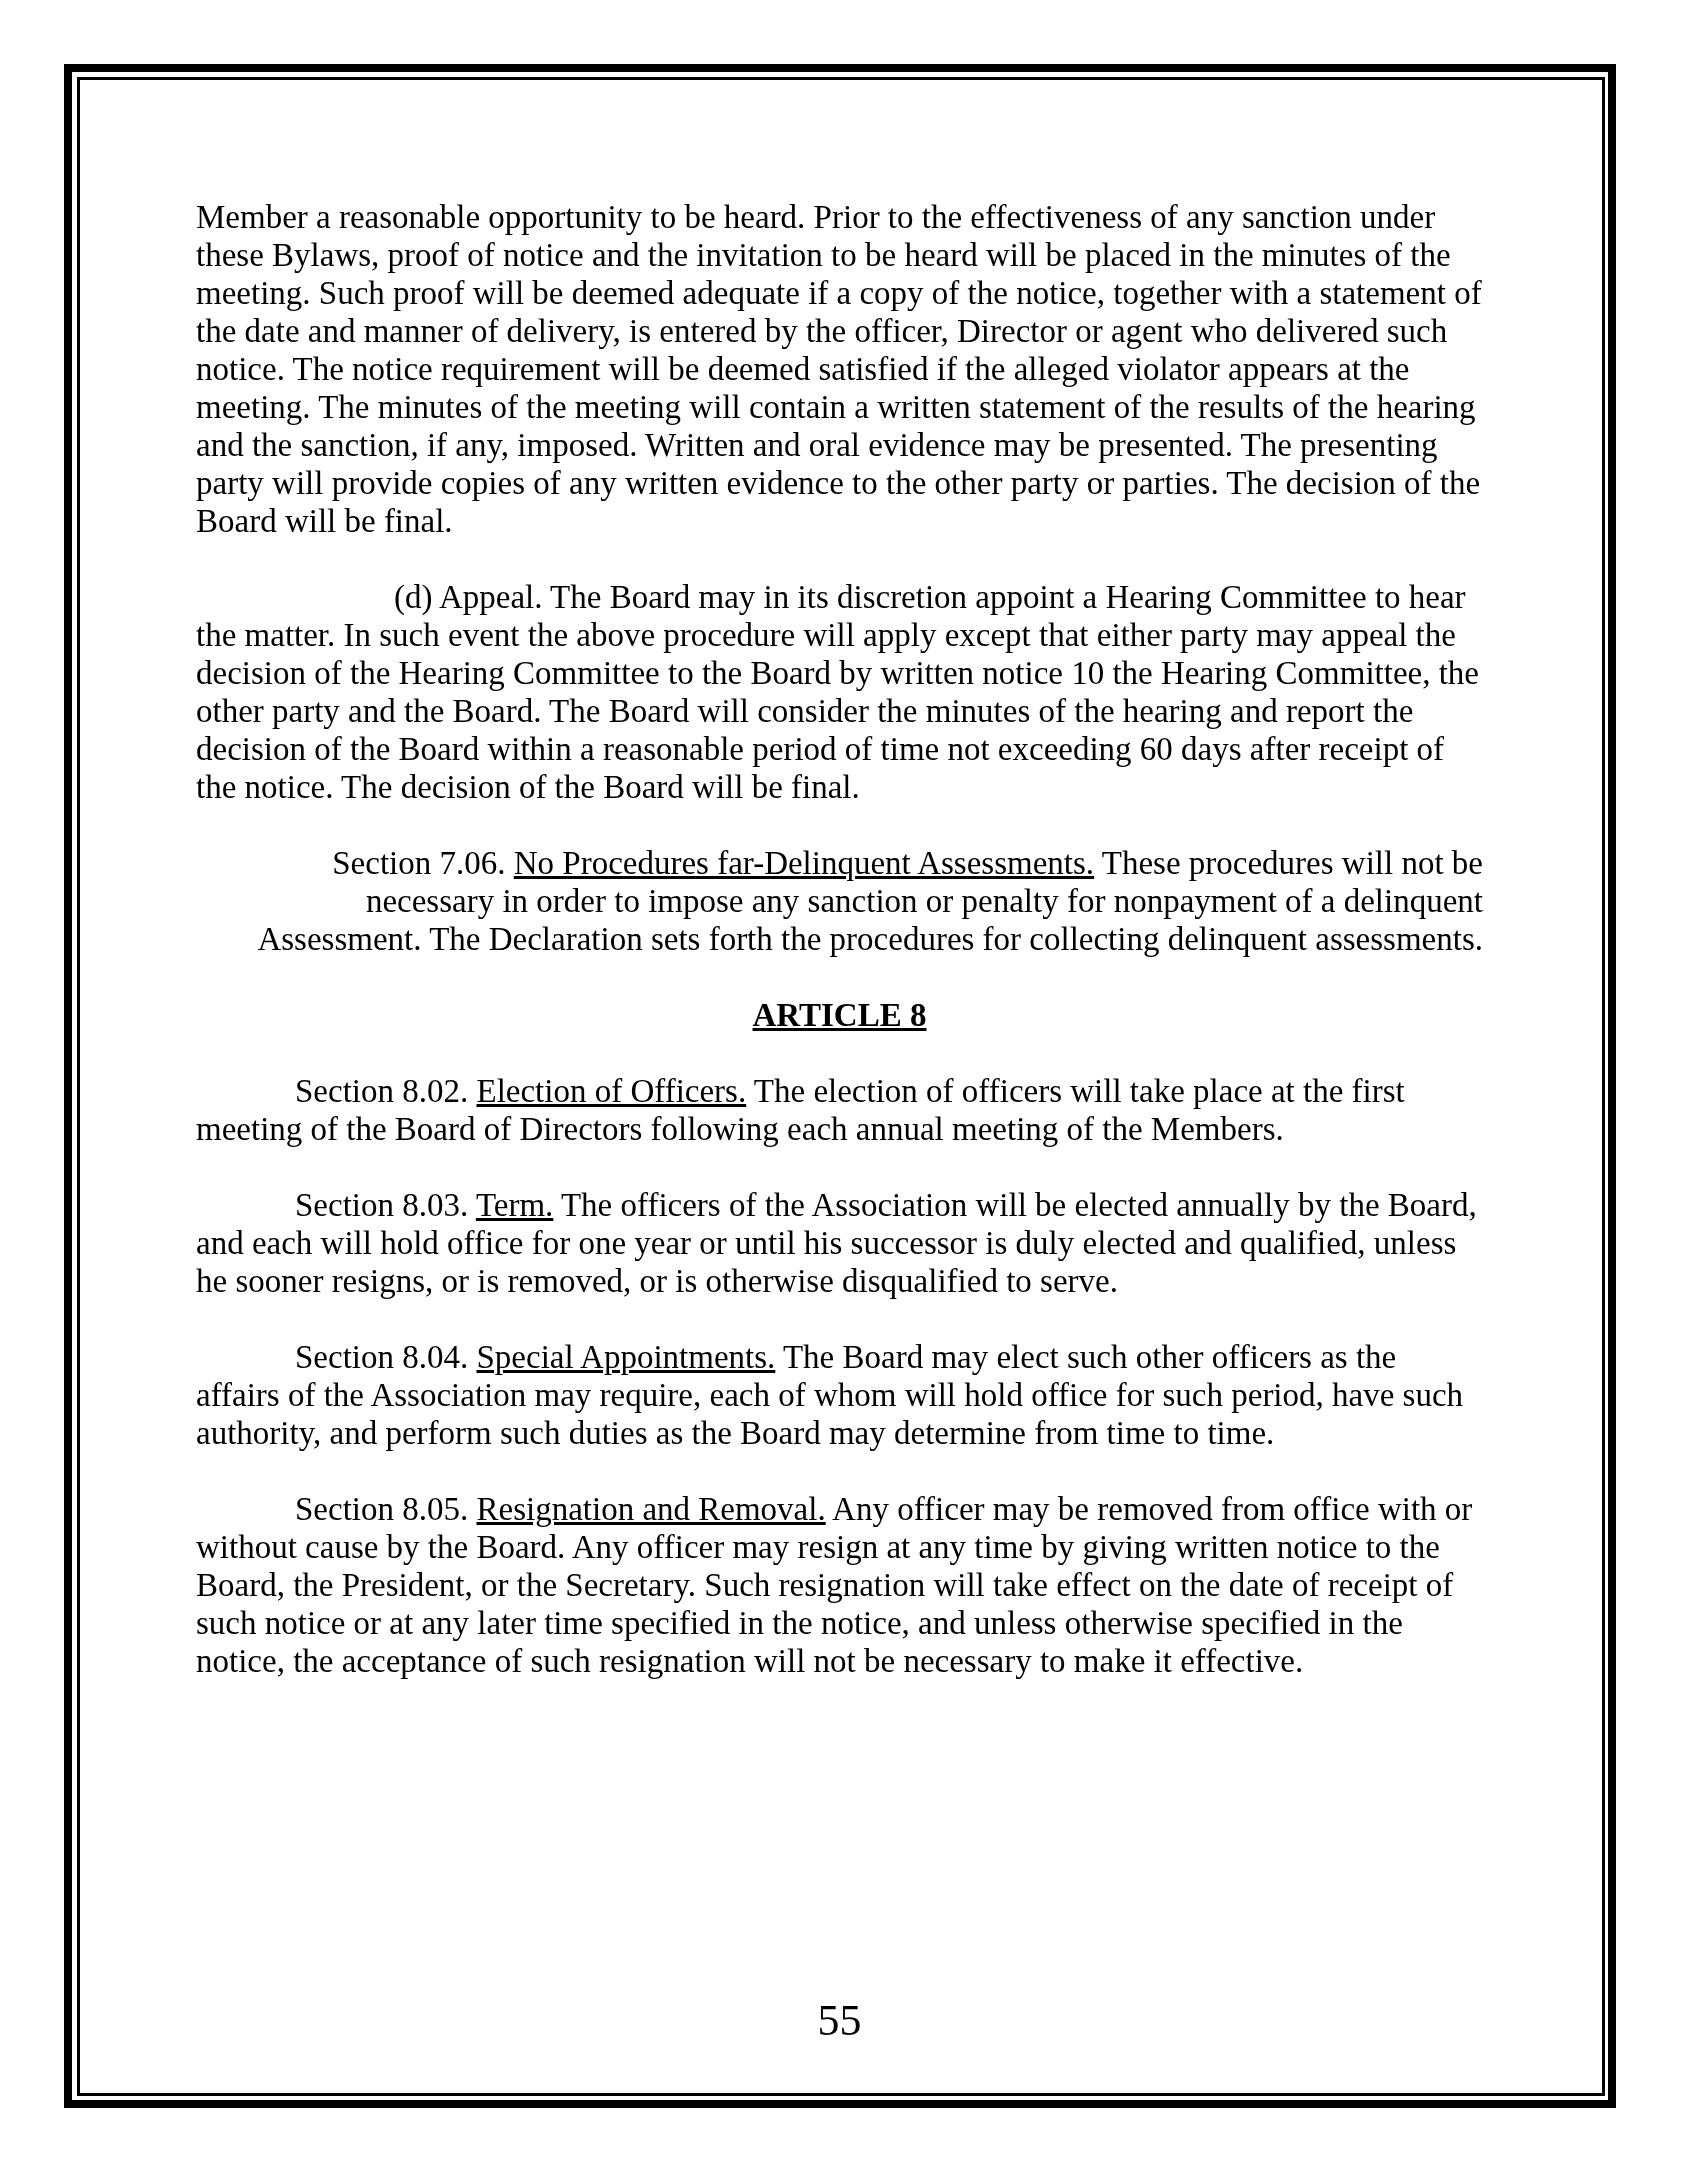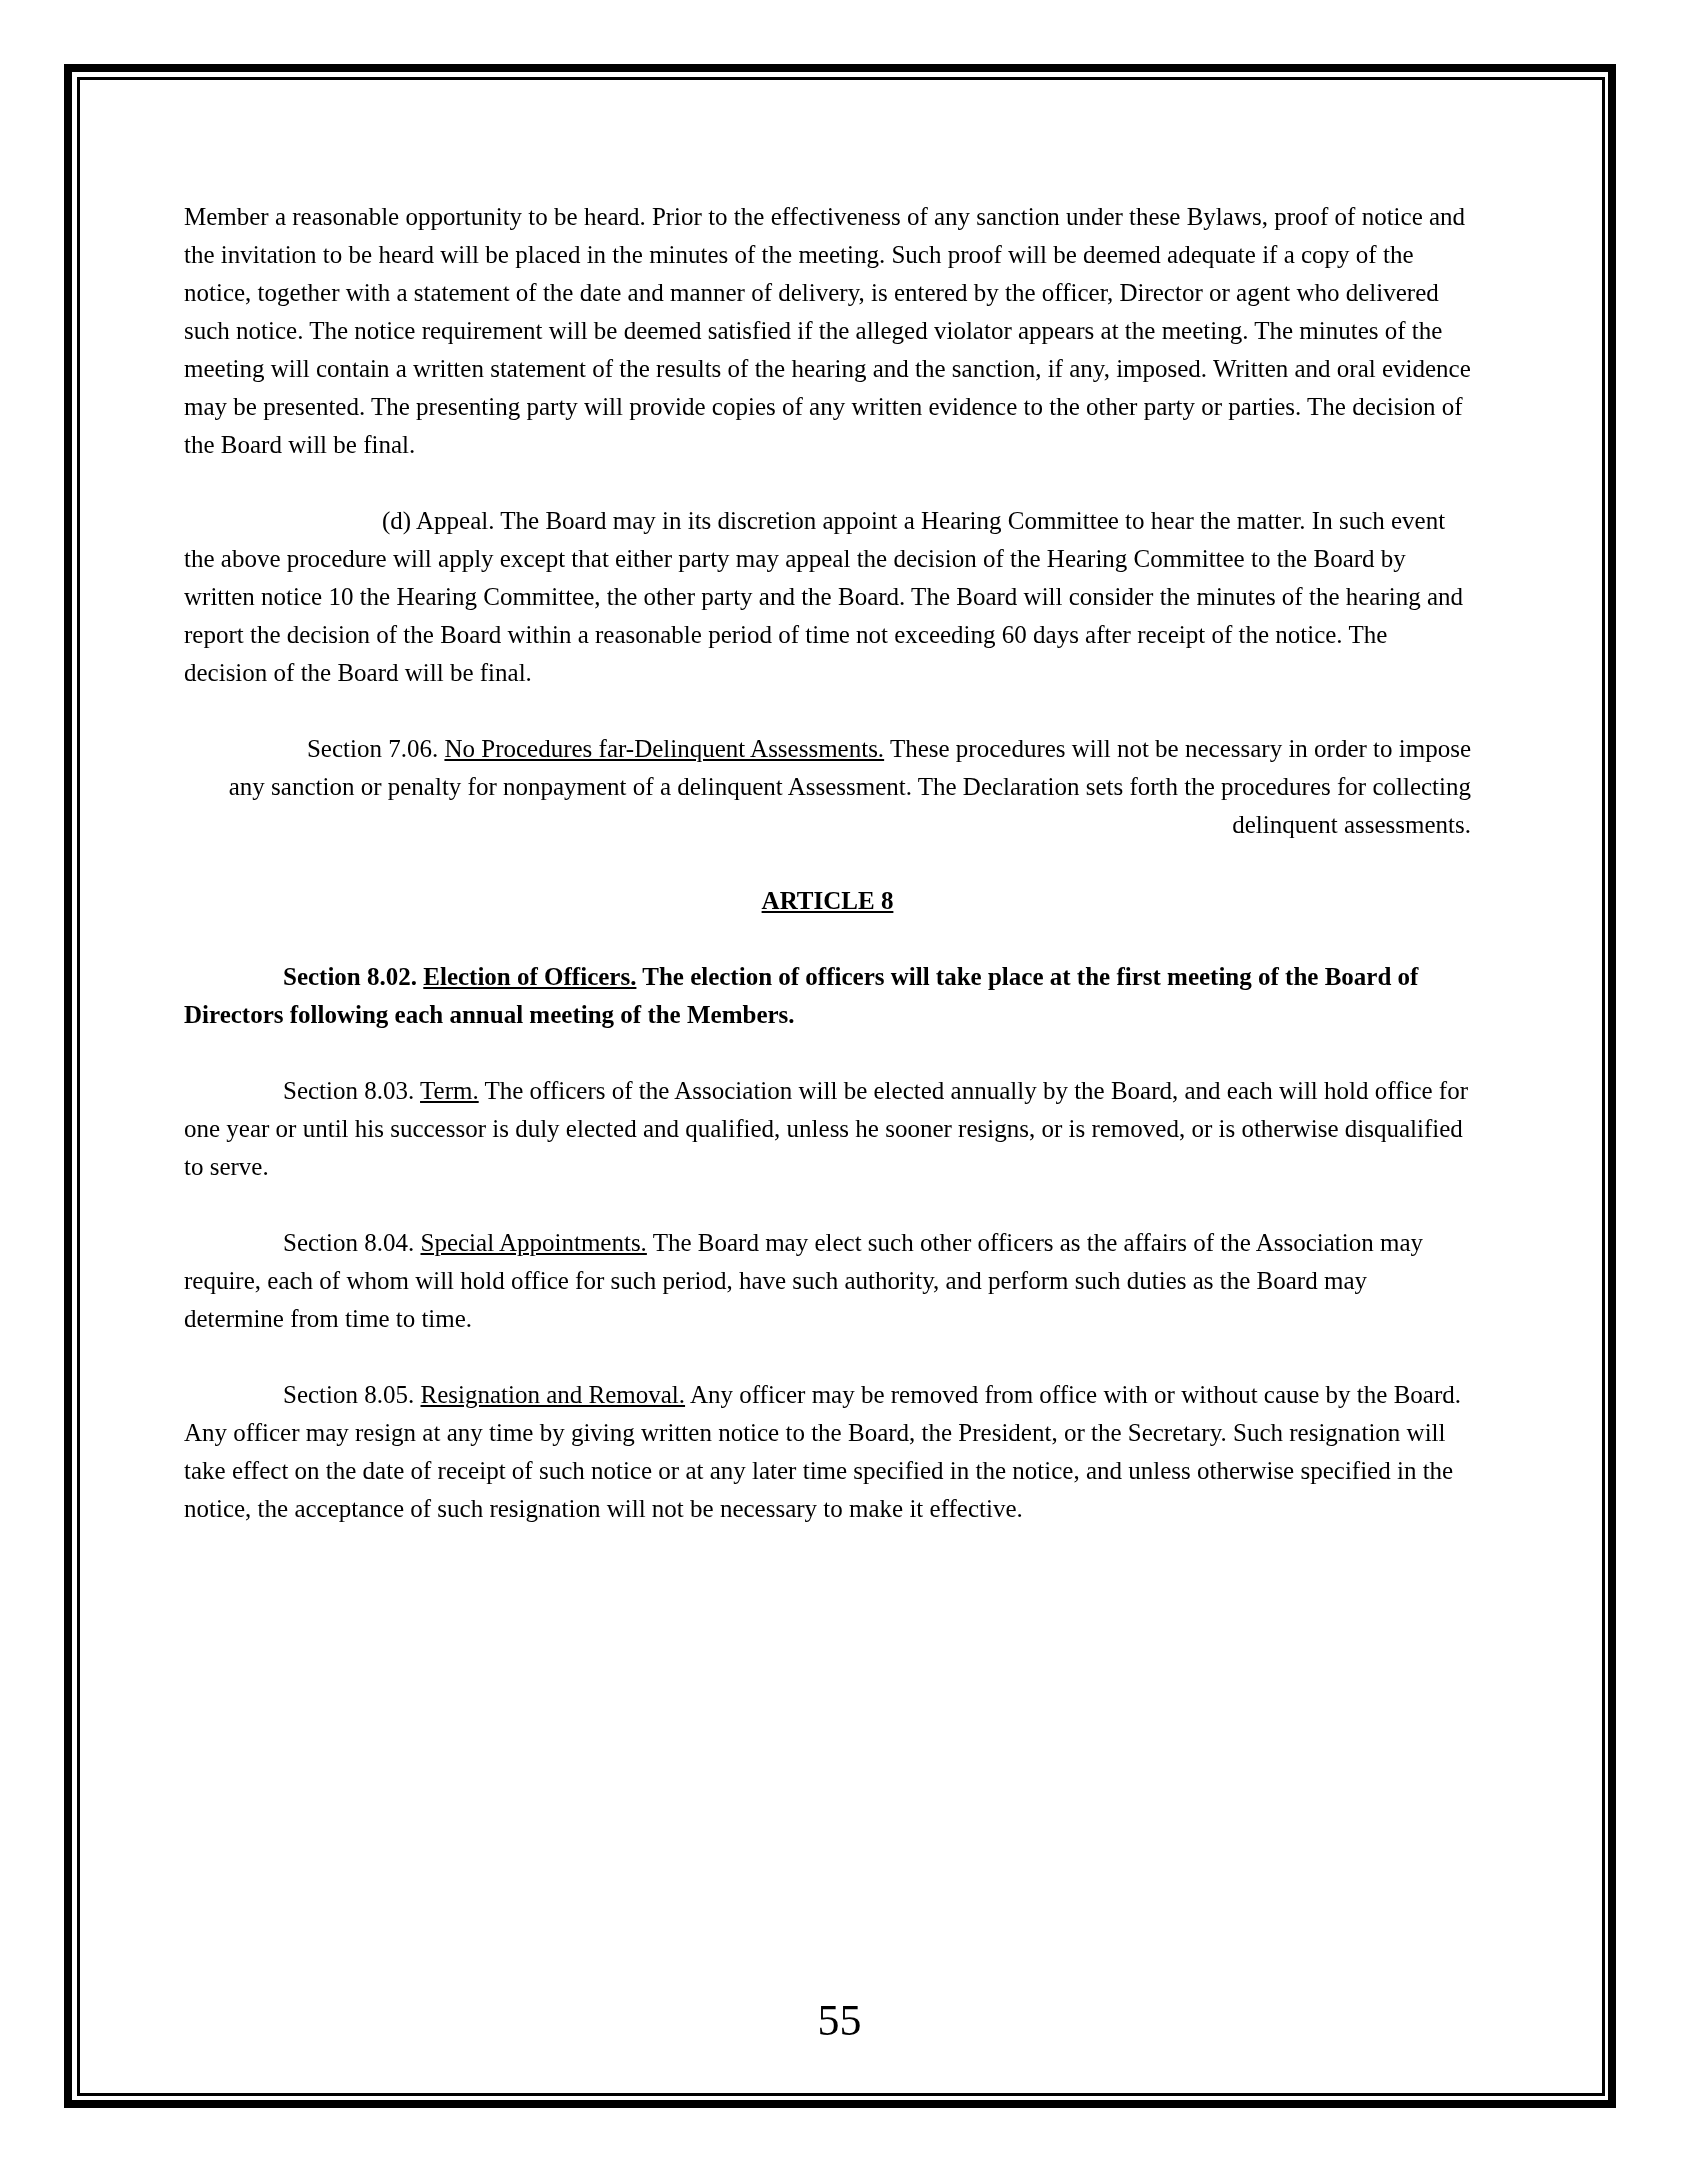--- a/index.html
+++ b/index.html
@@ -21,23 +21,23 @@
   }
   .frame-inner {
     position: absolute;
     left: 77px; top: 77px;
     width: 1528px; height: 2019px;
     border: 3px solid #000;
     box-sizing: border-box;
   }
   .doc-body {
     position: absolute;
-    left: 184px; top: 198px;
+    left: 196px; top: 198px;
     width: 1287px;
-    font-size: 25px;
+    font-size: 33px;
     line-height: 38px;
     text-align: left;
   }
   .doc-body p { margin: 0 0 38px 0; }
   .doc-body p.center { text-align: center; }
   .doc-body p.bold { font-weight: bold; }
   .u { text-decoration: underline; }
   .page-footer {
     position: absolute;
     left: 196px; top: 2002px;
@@ -51,21 +51,21 @@
 <body>
 
 <div class="frame-outer"></div>
 <div class="frame-inner"></div>
 
 <div class="doc-body" id="doc-body">
     <p><span>Member a reasonable opportunity to be heard. Prior to the effectiveness of any sanction under these Bylaws, proof of notice and the invitation to be heard will be placed in the minutes of the meeting. Such proof will be deemed adequate if a copy of the notice, together with a statement of the date and manner of delivery, is entered by the officer, Director or agent who delivered such notice. The notice requirement will be deemed satisfied if the alleged violator appears at the meeting. The minutes of the meeting will contain a written statement of the results of the hearing and the sanction, if any, imposed. Written and oral evidence may be presented. The presenting party will provide copies of any written evidence to the other party or parties. The decision of the Board will be final.</span></p>
     <p style="text-indent: 198px;"><span>(d) Appeal. The Board may in its discretion appoint a Hearing Committee to hear the matter. In such event the above procedure will apply except that either party may appeal the decision of the Hearing Committee to the Board by written notice 10 the Hearing Committee, the other party and the Board. The Board will consider the minutes of the hearing and report the decision of the Board within a reasonable period of time not exceeding 60 days after receipt of the notice. The decision of the Board will be final.</span></p>
     <p style="text-indent: 99px; text-align: right;"><span>Section 7.06. </span><span class="u">No Procedures far-Delinquent Assessments.</span><span> These procedures will not be necessary in order to impose any sanction or penalty for nonpayment of a delinquent Assessment.  The Declaration sets forth the procedures for collecting delinquent assessments.</span></p>
     <p class="center bold"><span class="u">ARTICLE 8</span></p>
-    <p style="text-indent: 99px; font-weight: bold;"><span>Section 8.02. </span><span class="u">Election of Officers.</span><span> The election of officers will take place at the first meeting of the Board of Directors following each annual meeting of the Members.</span></p>
+    <p style="text-indent: 99px;"><span>Section 8.02. </span><span class="u">Election of Officers.</span><span> The election of officers will take place at the first meeting of the Board of Directors following each annual meeting of the Members.</span></p>
     <p style="text-indent: 99px;"><span>Section 8.03. </span><span class="u">Term.</span><span> The officers of the Association will be elected annually by the Board, and each will hold office for one year or until his successor is duly elected and qualified, unless he sooner resigns, or is removed, or is otherwise disqualified to serve.</span></p>
     <p style="text-indent: 99px;"><span>Section 8.04. </span><span class="u">Special Appointments.</span><span> The Board may elect such other officers as the affairs of the Association may require, each of whom will hold office for such period, have such authority, and perform such duties as the Board may determine from time to time.</span></p>
     <p style="text-indent: 99px;"><span>Section 8.05. </span><span class="u">Resignation and Removal.</span><span> Any officer may be removed from office with or without cause by the Board. Any officer may resign at any time by giving written notice to the Board, the President, or the Secretary. Such resignation will take effect on the date of receipt of such notice or at any later time specified in the notice, and unless otherwise specified in the notice, the acceptance of such resignation will not be necessary to make it effective.</span></p>
   </div>
 
 <div class="page-footer">
   <span>55</span>
 </div>
 
 

